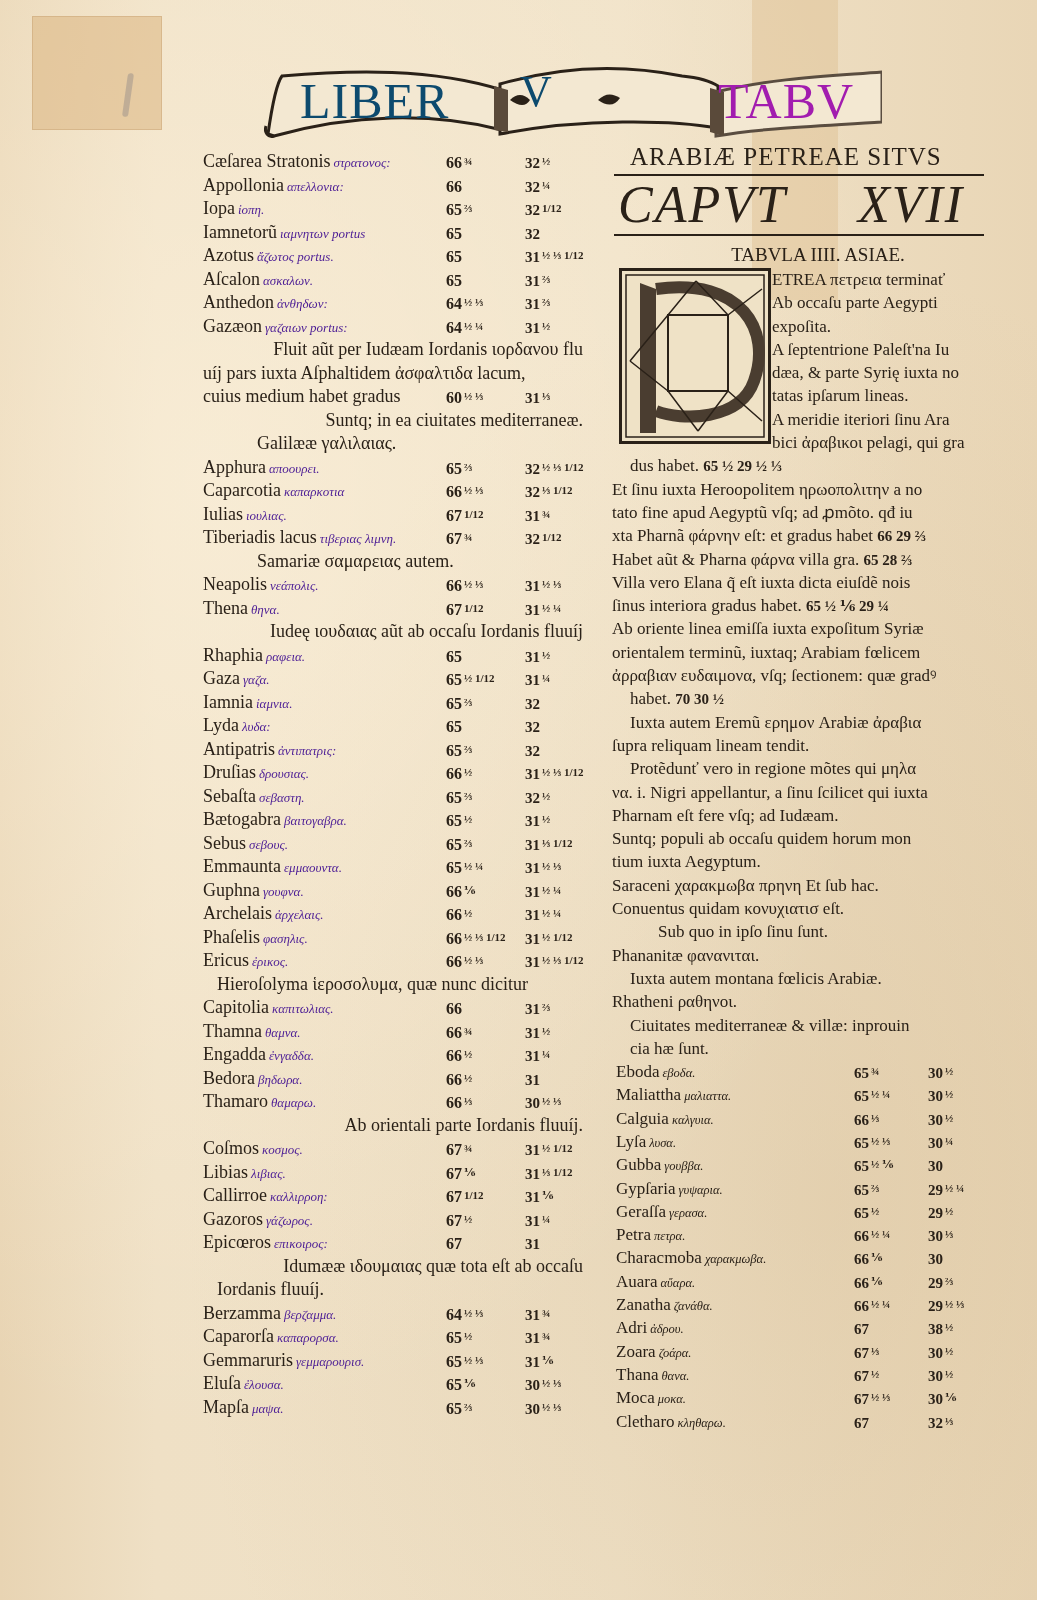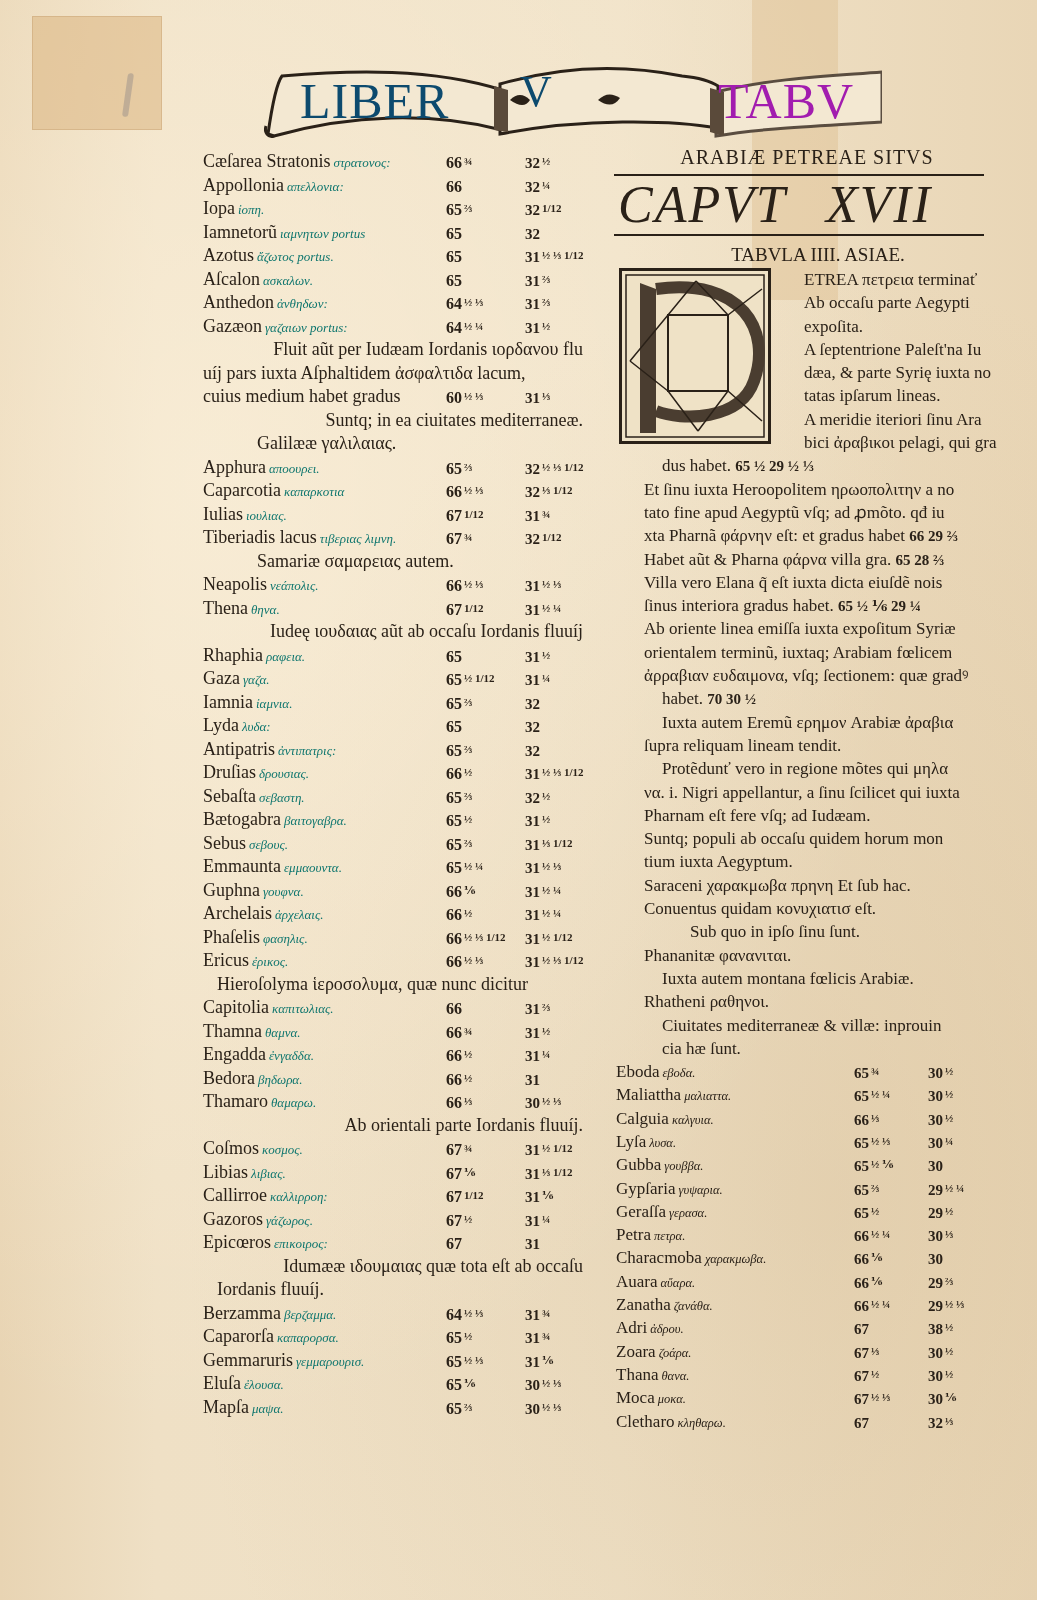--- a/index.html
+++ b/index.html
@@ -33,42 +33,42 @@
     color: #0c4a6e; line-height: 1;
   }
   .bw-1 { left: 38px; top: 20px; }
   .bw-2 { left: 258px; top: 14px; font-size: 44px; }
   .bw-3 { left: 456px; top: 20px; color: #a21caf; }
 
   
   .colL { position: absolute; left: 203px; top: 150px; width: 380px; }
   .row { position: relative; height: 23.5px; font-size: 18px; line-height: 23.5px; white-space: nowrap; }
   .row .name { position: absolute; left: 0; }
-  .row .greek { font-size: 13px; font-style: italic; margin-left: 3px; color: #0f766e; }
+  .row .greek { font-size: 13px; font-style: italic; margin-left: 3px; color: #4c1d95; }
   .row .lon { position: absolute; left: 243px; font-weight: bold; font-size: 16px; }
   .row .lat { position: absolute; left: 322px; font-weight: bold; font-size: 15px; }
   .row .frac { font-size: 11px; font-weight: bold; vertical-align: 3px; margin-left: 2px; }
   .note { height: 23.5px; font-size: 18px; line-height: 23.5px; white-space: nowrap; }
   .note.i1 { padding-left: 26px; text-align: right; }
   .note.i2 { padding-left: 54px; }
   .note.i3 { padding-left: 14px; }
 
   
   .colR { position: absolute; left: 612px; top: 140px; width: 372px; }
-  .sub-title { text-align: center; font-size: 20px; letter-spacing: 1px; height: 34px; line-height: 34px; padding-left: 18px; }
+  .sub-title { font-size: 25px; letter-spacing: 1px; height: 34px; line-height: 34px; padding-left: 18px; }
   .caput-wrap { border-top: 2px solid #2a2118; border-bottom: 2px solid #2a2118; margin: 0 0 6px 2px; height: 58px; position: relative; font-style: italic; }
   .caput { font-size: 52px; line-height: 58px; letter-spacing: 2px; padding-left: 4px; white-space: nowrap; }
-  .caput .num { position: absolute; left: 212px; top: 0; }
+  .caput .num { position: absolute; left: 244px; top: 0; }
   .tabula { text-align: center; font-size: 19px; height: 26px; line-height: 26px; padding-left: 40px; }
   .initial-box {
     position: absolute; left: 7px; top: 128px; width: 152px; height: 176px;
     border: 3px solid #2a2118; box-sizing: border-box; background: #efe2c6;
   }
   .initial-box svg { position: absolute; left: 0; top: 0; }
-  .pline { font-size: 17px; height: 23.3px; line-height: 23.3px; white-space: nowrap; margin-left: 32px; }
+  .pline { font-size: 17px; height: 23.3px; line-height: 23.3px; white-space: nowrap; }
   .pline.wrap { padding-left: 160px; }
   .pline.i1 { padding-left: 18px; }
   .pline.i2 { padding-left: 46px; }
   .pline .num { font-weight: bold; font-size: 15px; }
   .rrow { position: relative; height: 23.3px; font-size: 17px; line-height: 23.3px; white-space: nowrap; }
   .rrow .name { position: absolute; left: 4px; }
   .rrow .greek { font-size: 12.5px; font-style: italic; margin-left: 3px; }
   .rrow .lon { position: absolute; left: 242px; font-weight: bold; font-size: 15px; }
   .rrow .lat { position: absolute; left: 316px; font-weight: bold; font-size: 15px; }
   .rrow .frac { font-size: 11px; font-weight: bold; vertical-align: 3px; margin-left: 2px; }

